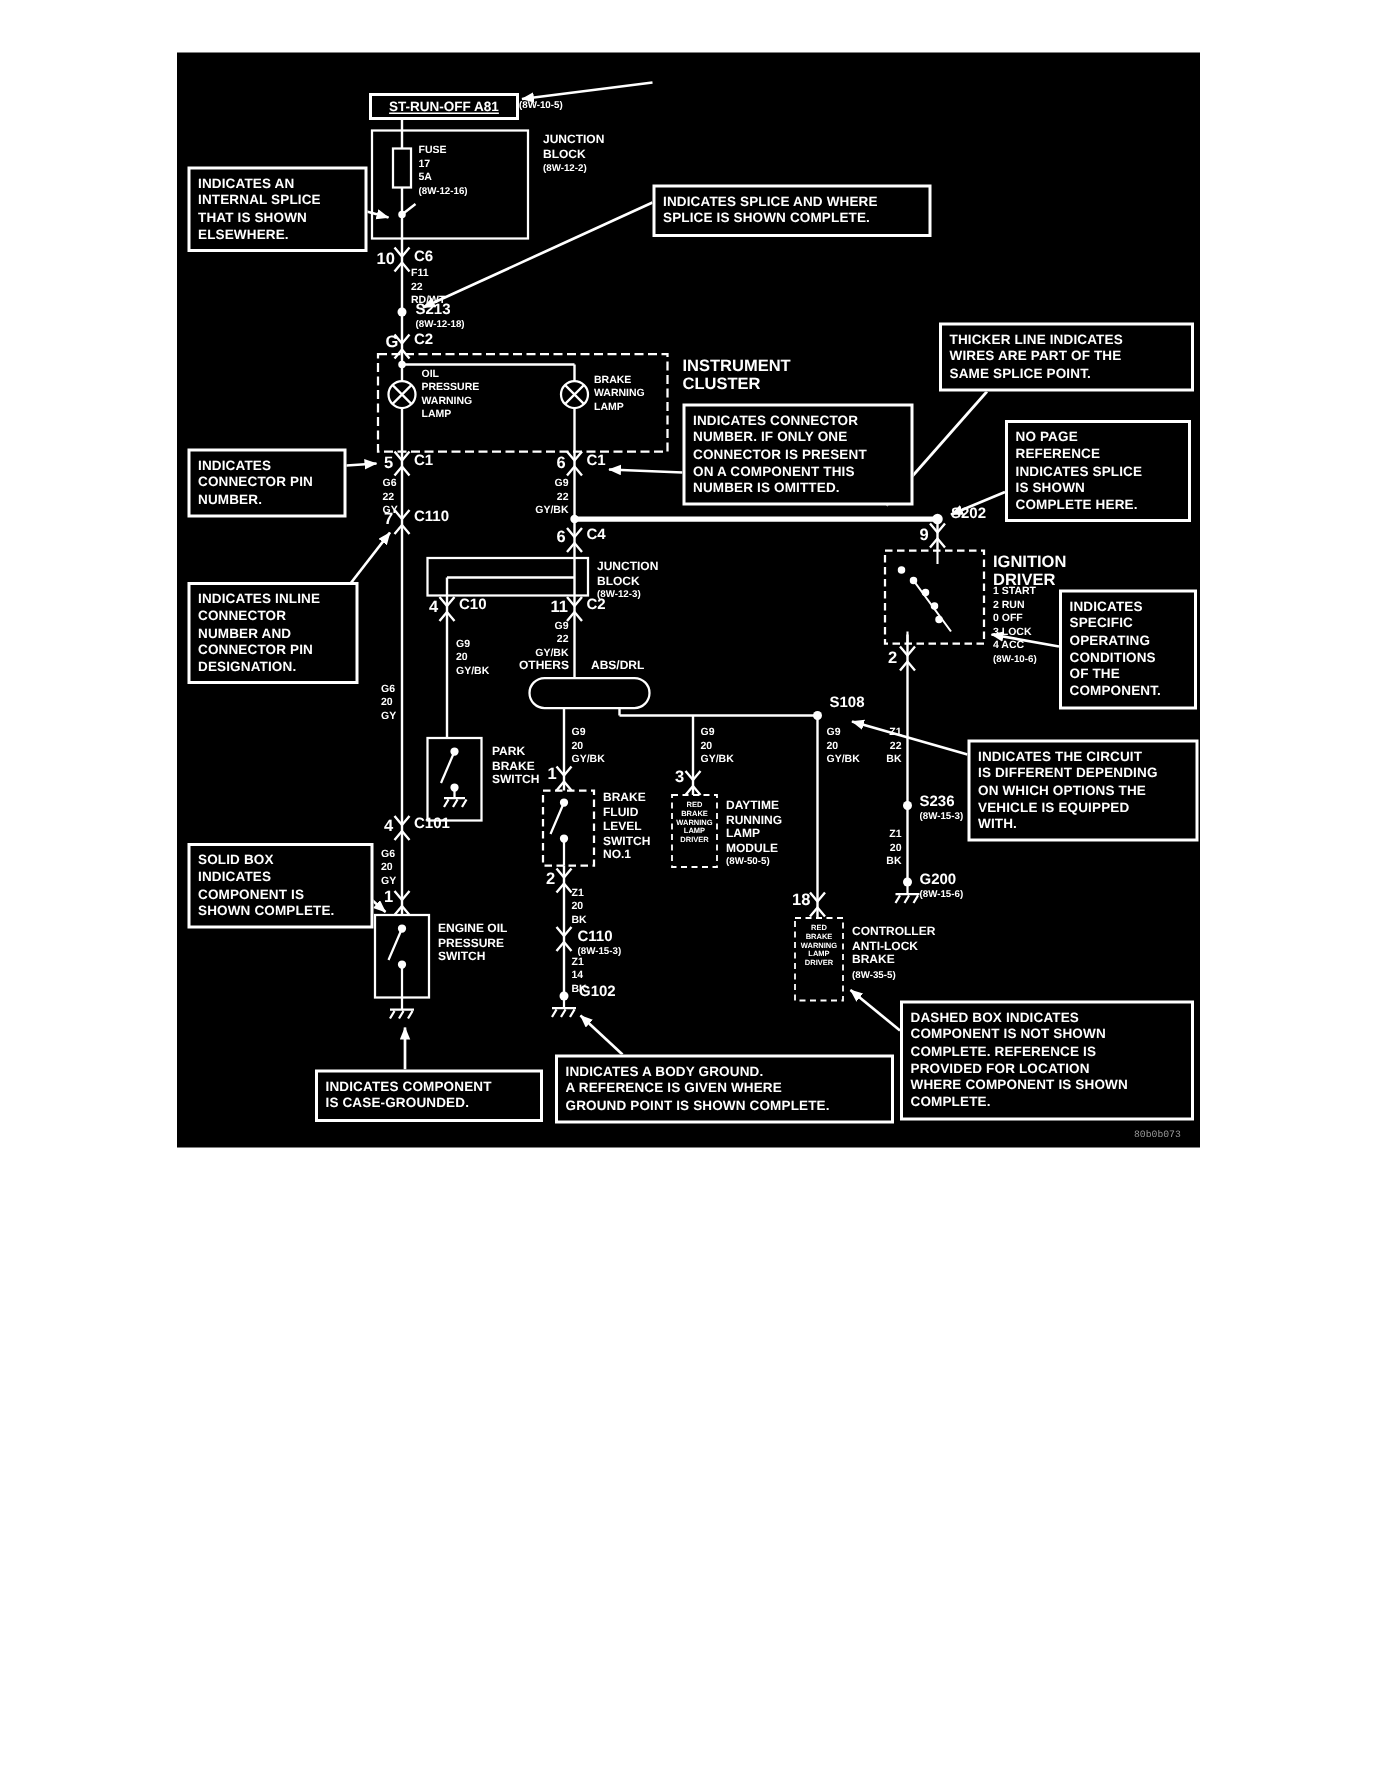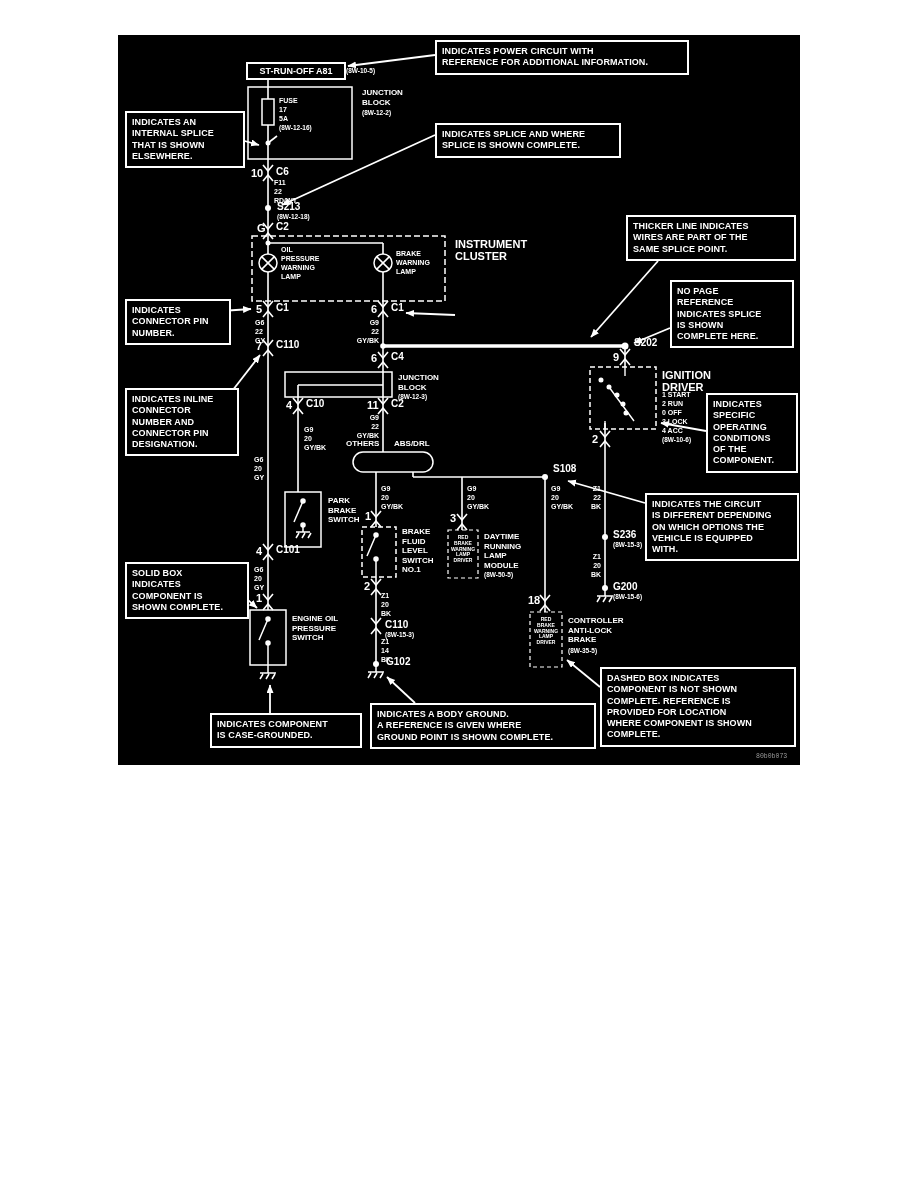--- a/index.html
+++ b/index.html
@@ -12,21 +12,21 @@
     white-space:pre-line;line-height:1.3;}
   .s5{font-size:5px;line-height:1.15;}
   .s6{font-size:6.5px;line-height:1.2;}
   .s7{font-size:7px;}
   .s8{font-size:8px;line-height:1.2;}
   .s9{font-size:11px;line-height:1.1;}
   .s10{font-size:10px;line-height:1.1;}
   .rt{text-align:right;}
   .ctr{text-align:center;}
   .stbox{position:absolute;border:2px solid #fff;background:#000;color:#fff;text-align:center;
-    font:bold 9px/14px "Liberation Sans",sans-serif;height:14px;}
+    font:bold 9px/14px "Liberation Sans",sans-serif;height:14px;text-decoration:underline;}
   .wm{position:absolute;left:638px;top:718px;color:#999;font:6.5px "Liberation Mono",monospace;}
 </style>
 </head>
 <body>
 
 <div class="page">
 <div class="diagram">
 
 <svg width="682" height="730" viewBox="0 0 682 730">
   <defs>
@@ -159,34 +159,37 @@
     <path d="M111,360 L142,320" marker-end="url(#arr)"></path>
     <path d="M588,396 L543,388" marker-end="url(#arr)"></path>
     <path d="M527,468 L450,446" marker-end="url(#arr)"></path>
     <path d="M121,557 L139,573" marker-end="url(#arr)"></path>
     <path d="M152,678 L152,650" marker-end="url(#arr)"></path>
     <path d="M297,668 L269,642" marker-end="url(#arr)"></path>
     <path d="M482,652 L449,625" marker-end="url(#arr)"></path>
   </g>
 </svg>
 
-<div class="callout" style="left:317px;top:5px;width:240px">INDICATES POWER CIRCUIT WITH
-REFERENCE FOR ADDITIONAL INFORMATION.</div>
 <div class="callout" style="left:7px;top:76px;width:106px">INDICATES AN
 INTERNAL SPLICE
 THAT IS SHOWN
 ELSEWHERE.</div>
 <div class="callout" style="left:508px;top:180px;width:156px">THICKER LINE INDICATES
 WIRES ARE PART OF THE
 SAME SPLICE POINT.</div>
 <div class="callout" style="left:317px;top:88px;width:172px">INDICATES SPLICE AND WHERE
 SPLICE IS SHOWN COMPLETE.</div>
 <div class="callout" style="left:7px;top:264px;width:92px">INDICATES
 CONNECTOR PIN
 NUMBER.</div>
+<div class="callout" style="left:337px;top:234px;width:140px">INDICATES CONNECTOR
+NUMBER.  IF ONLY ONE
+CONNECTOR IS PRESENT
+ON A COMPONENT THIS
+NUMBER IS OMITTED.</div>
 <div class="callout" style="left:552px;top:245px;width:110px">NO PAGE
 REFERENCE
 INDICATES SPLICE
 IS SHOWN
 COMPLETE HERE.</div>
 <div class="callout" style="left:7px;top:353px;width:100px">INDICATES INLINE
 CONNECTOR
 NUMBER AND
 CONNECTOR PIN
 DESIGNATION.</div>

